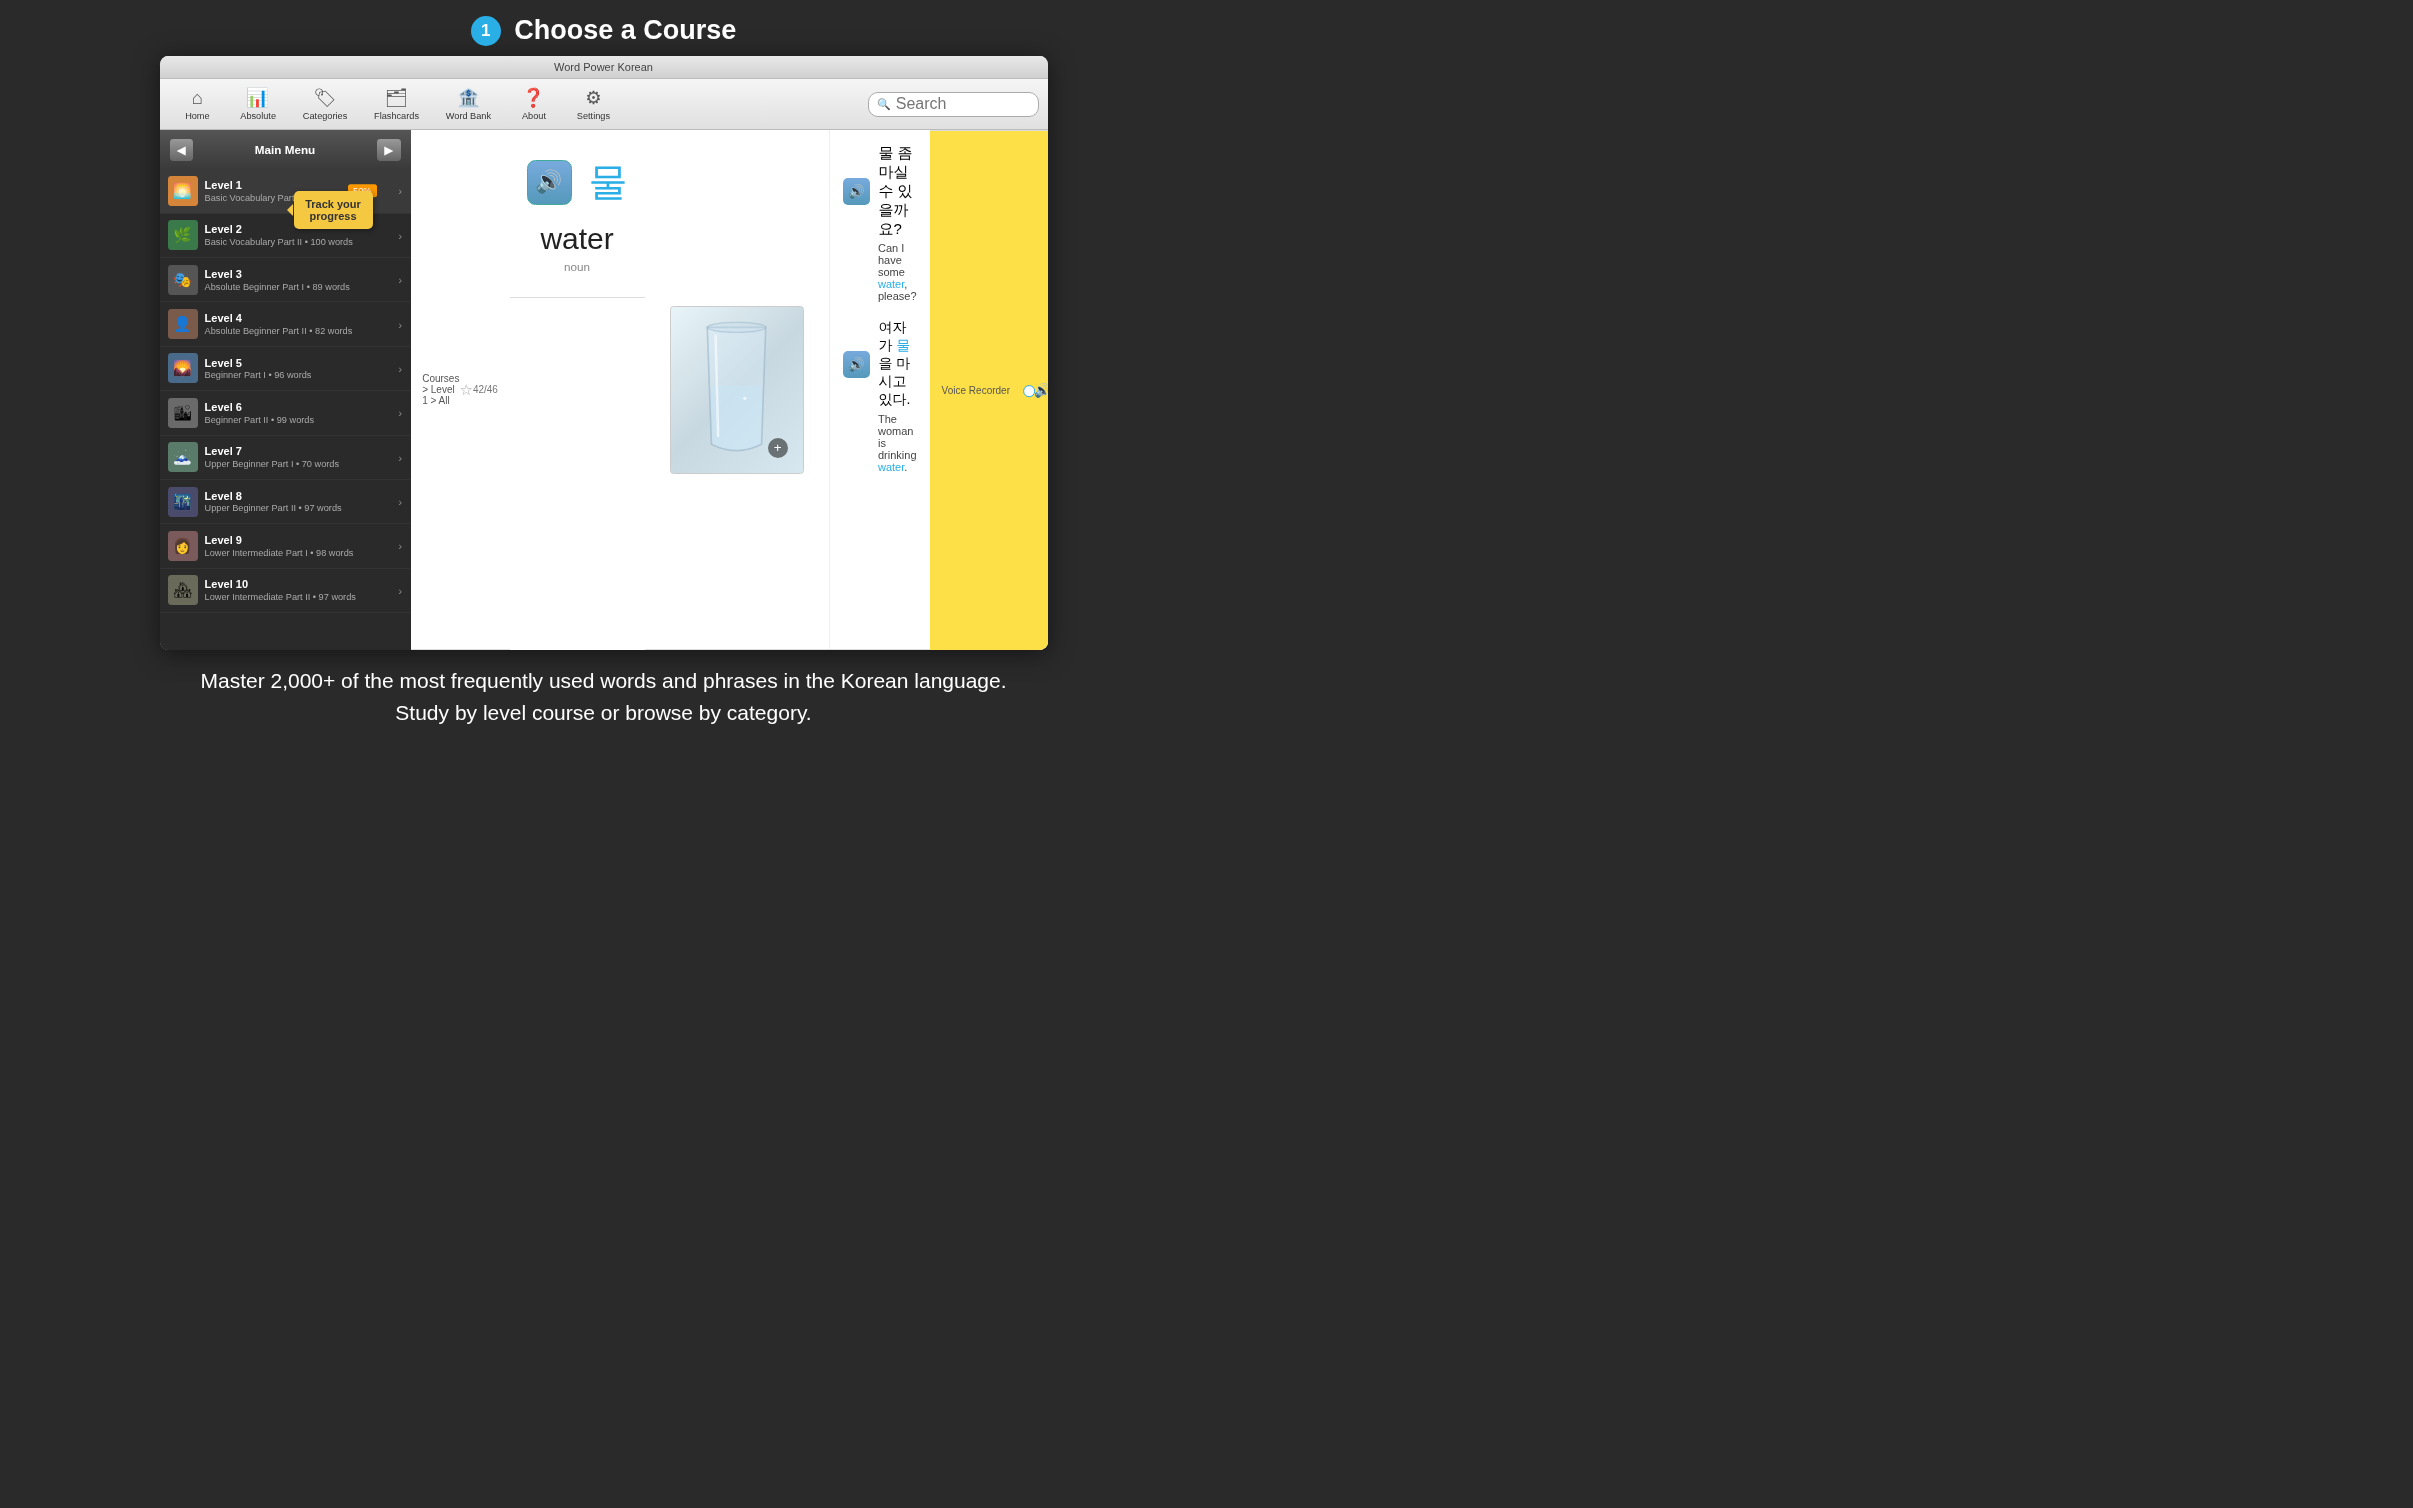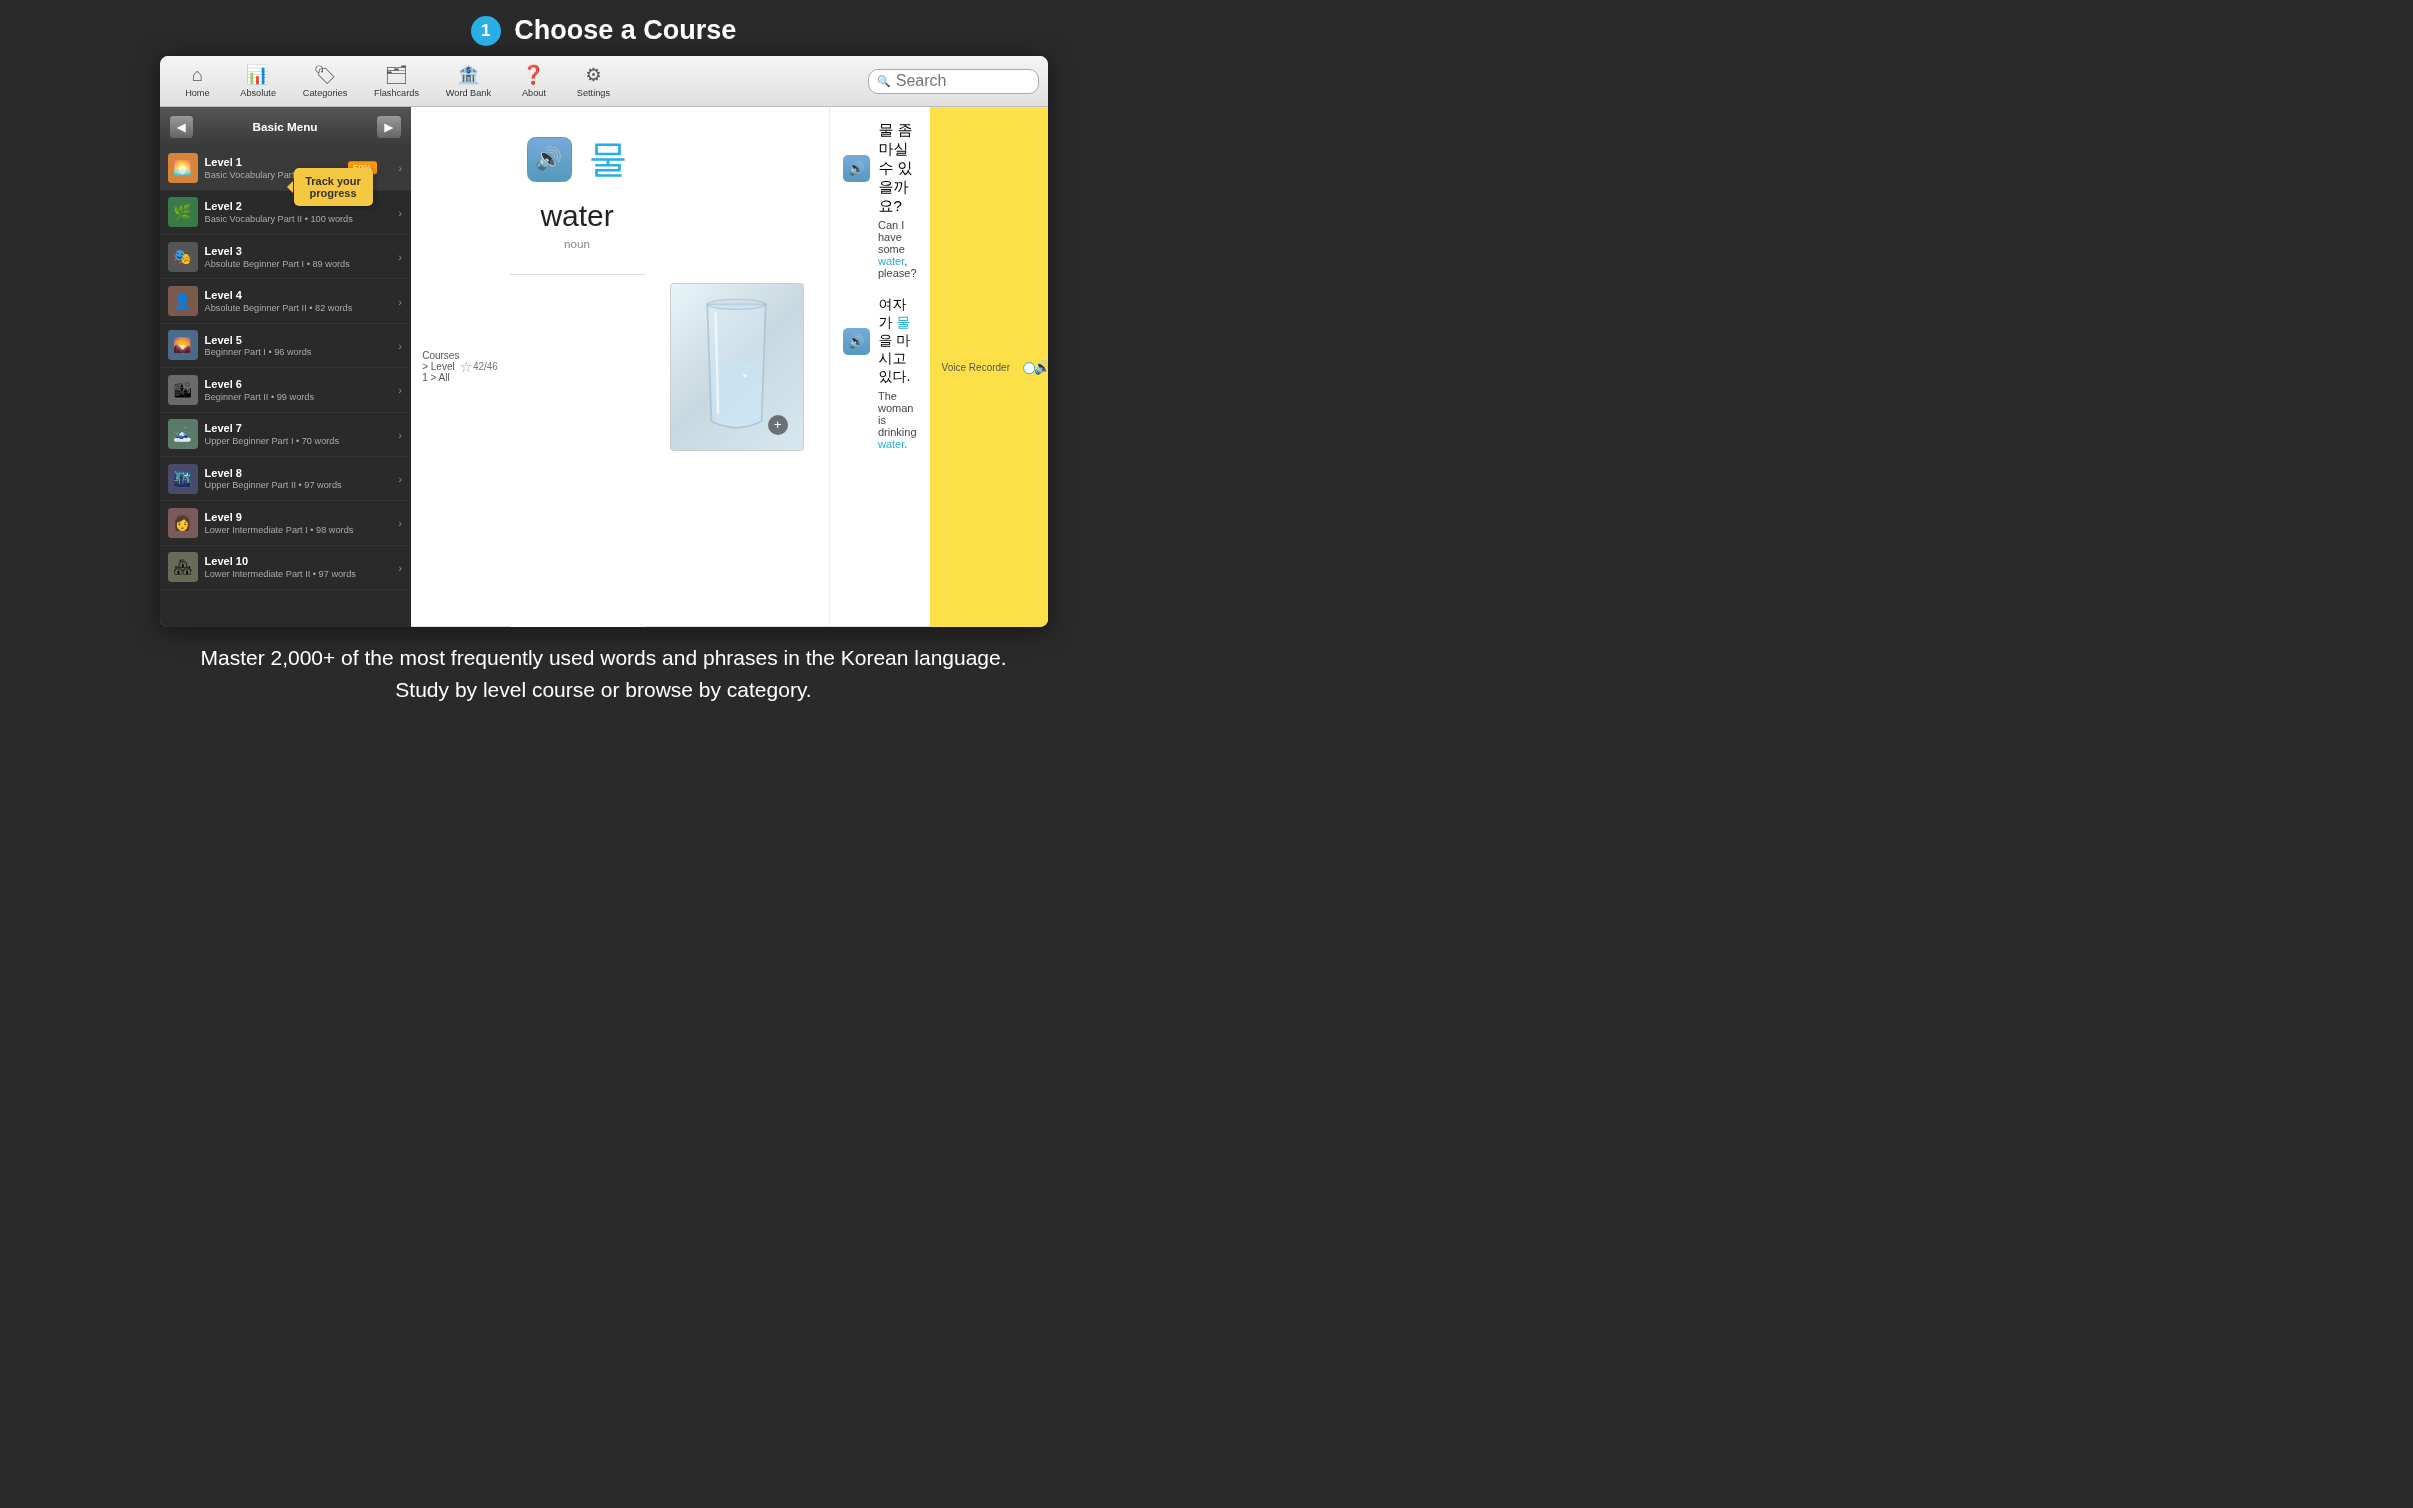--- a/index.html
+++ b/index.html
@@ -412,20 +412,23 @@
 
 <div class="top-area">
   <div class="step-badge">
     <span>1</span>
   </div>
   <div class="top-title">Choose a Course</div>
 </div>
 
 <div class="window">
 
+  <div class="window-titlebar">
+    <span>Word Power Korean</span>
+  </div>
 
   <div class="toolbar">
     <div class="toolbar-item">
       <div class="toolbar-icon">⌂</div>
       <div class="toolbar-label">Home</div>
     </div>
     <div class="toolbar-item">
       <div class="toolbar-icon">📊</div>
       <div class="toolbar-label">Absolute</div>
     </div>
@@ -454,21 +457,21 @@
       <span class="search-icon-sm">🔍</span>
       <input type="text" placeholder="Search" style="">
     </div>
   </div>
 
   <div class="content-area">
 
     <div class="sidebar">
       <div class="sidebar-header">
         <button class="nav-btn">◀</button>
-        <span class="sidebar-title">Basic Menu</span>
+        <span class="sidebar-title">Main Menu</span>
         <button class="nav-btn">▶</button>
       </div>
 
       <div class="level-list">
 
         <div class="level-item active" style="position:relative;">
           <div class="level-thumb" style="background:#d4853a;">🌅</div>
           <div class="level-info">
             <div class="level-name">Level 1</div>
             <div class="level-desc">Basic Vocabulary Part I • 87 words</div>

